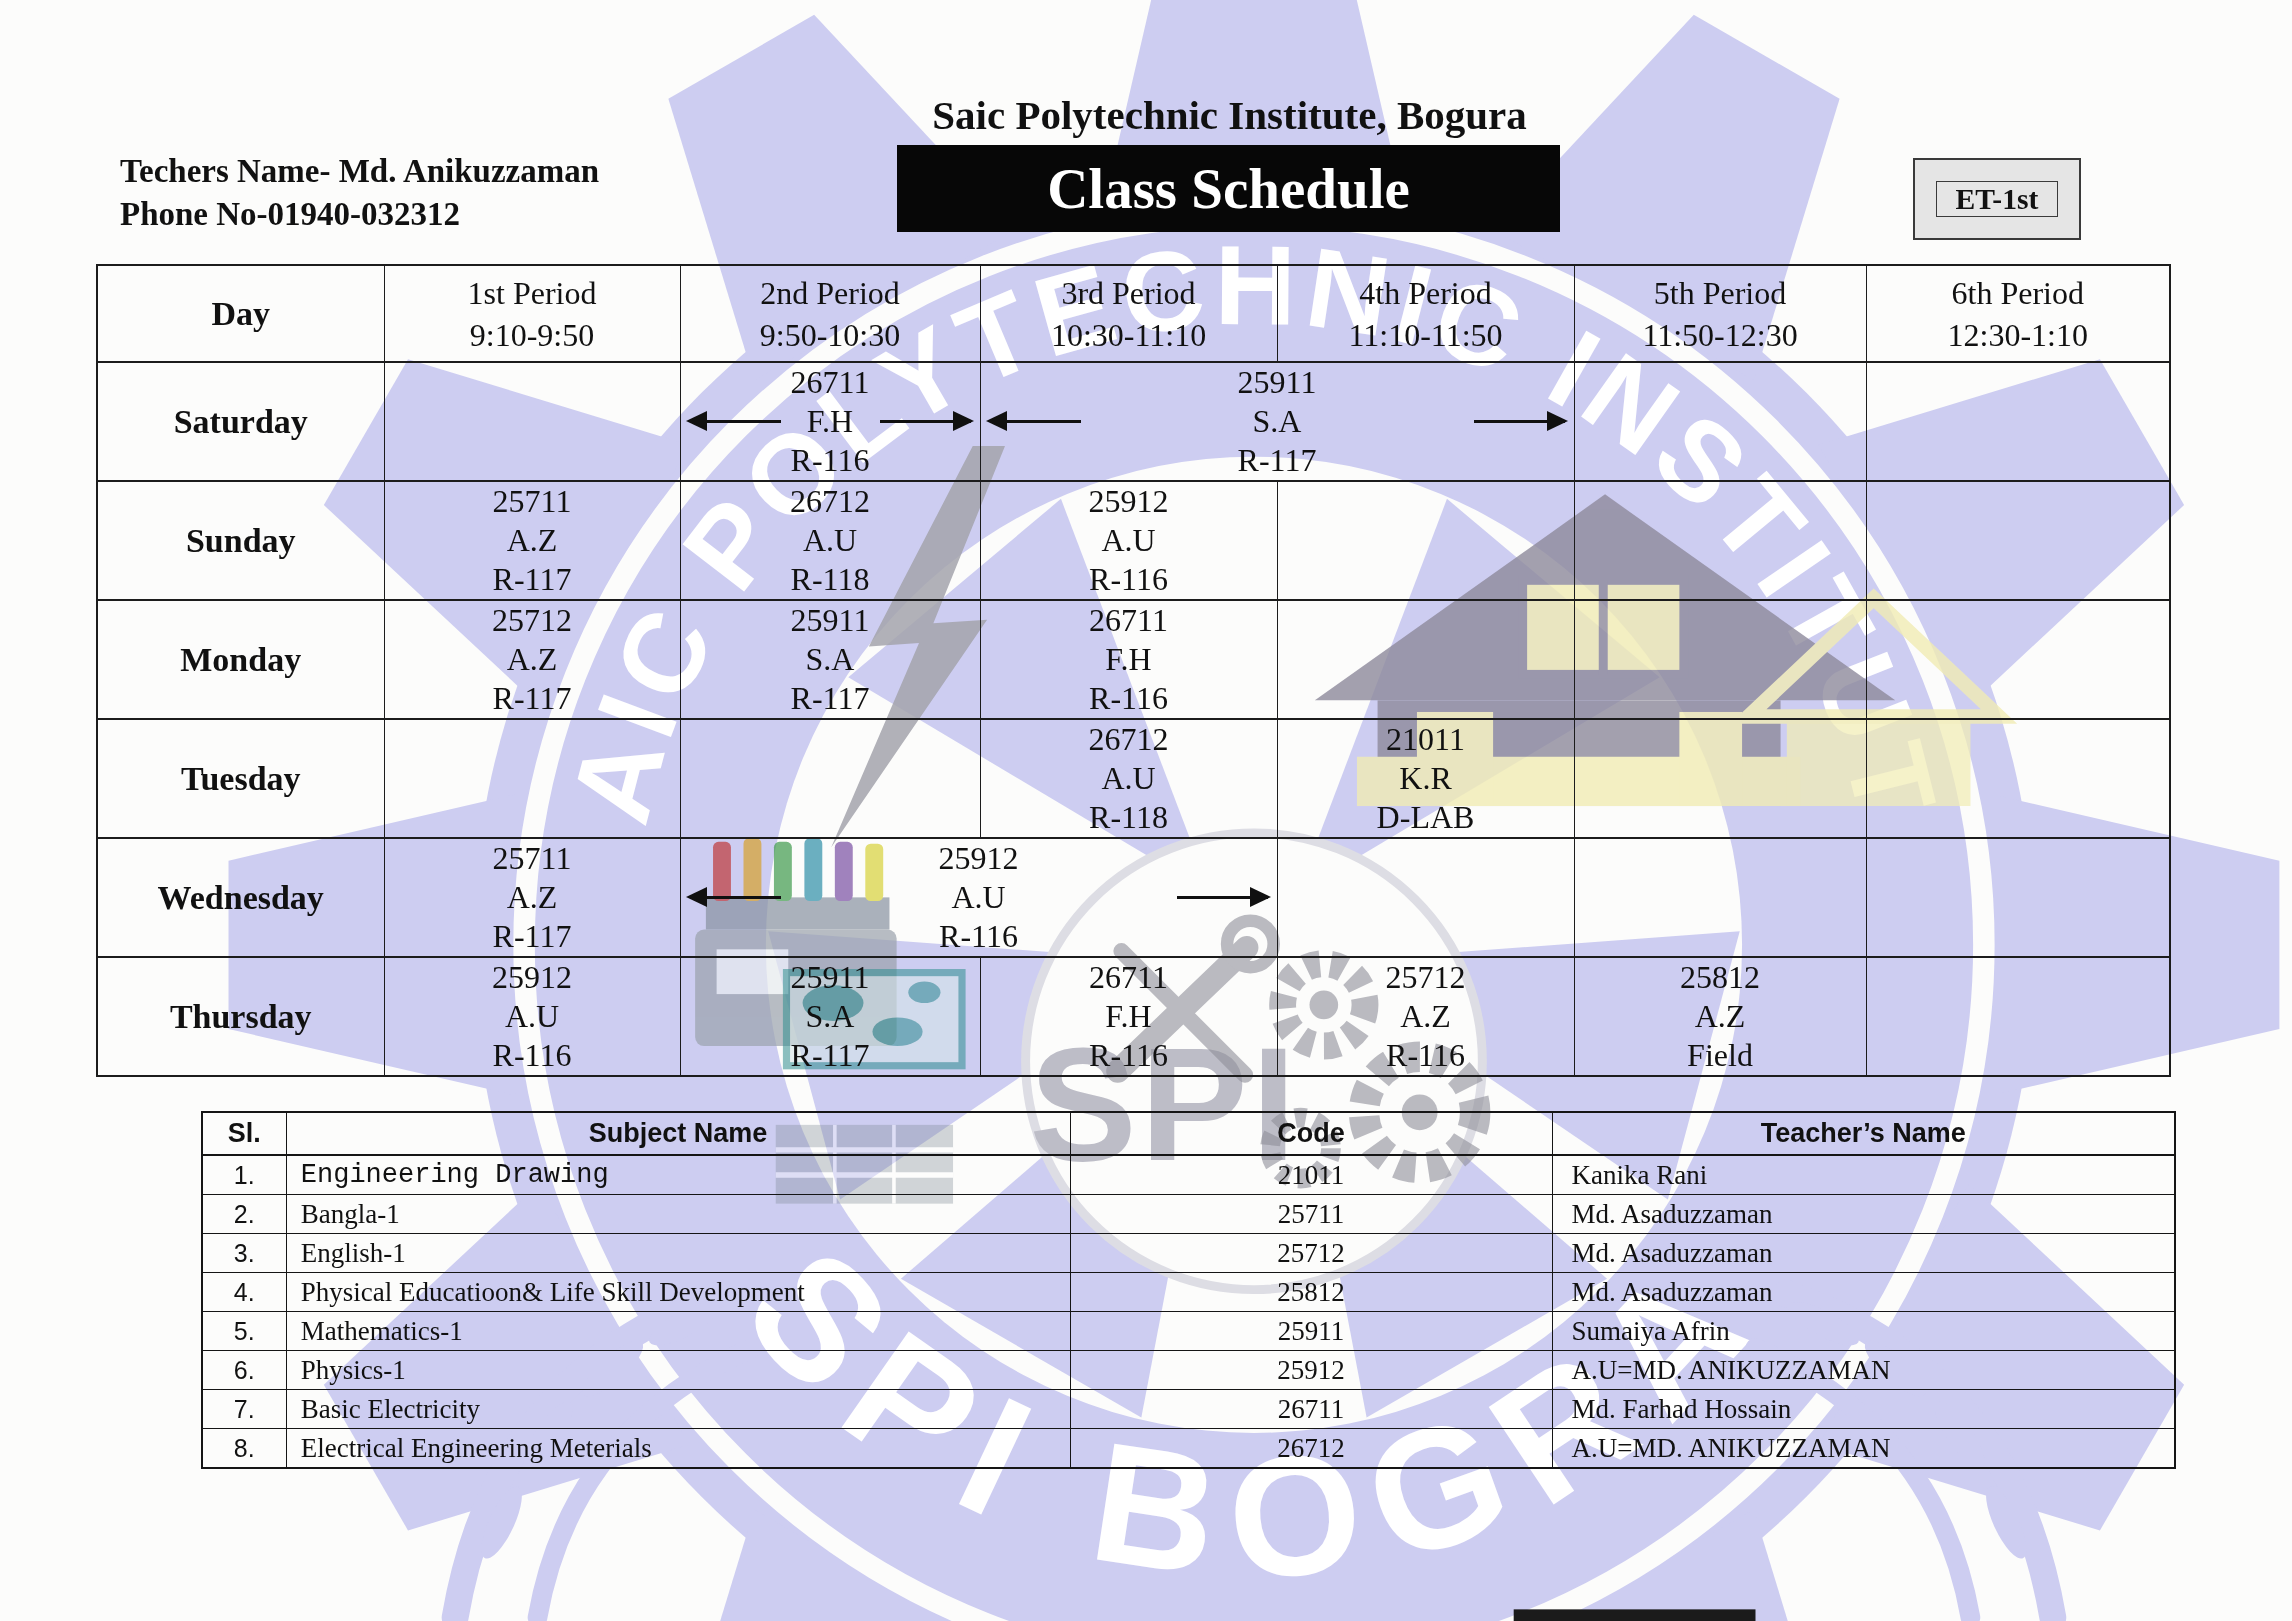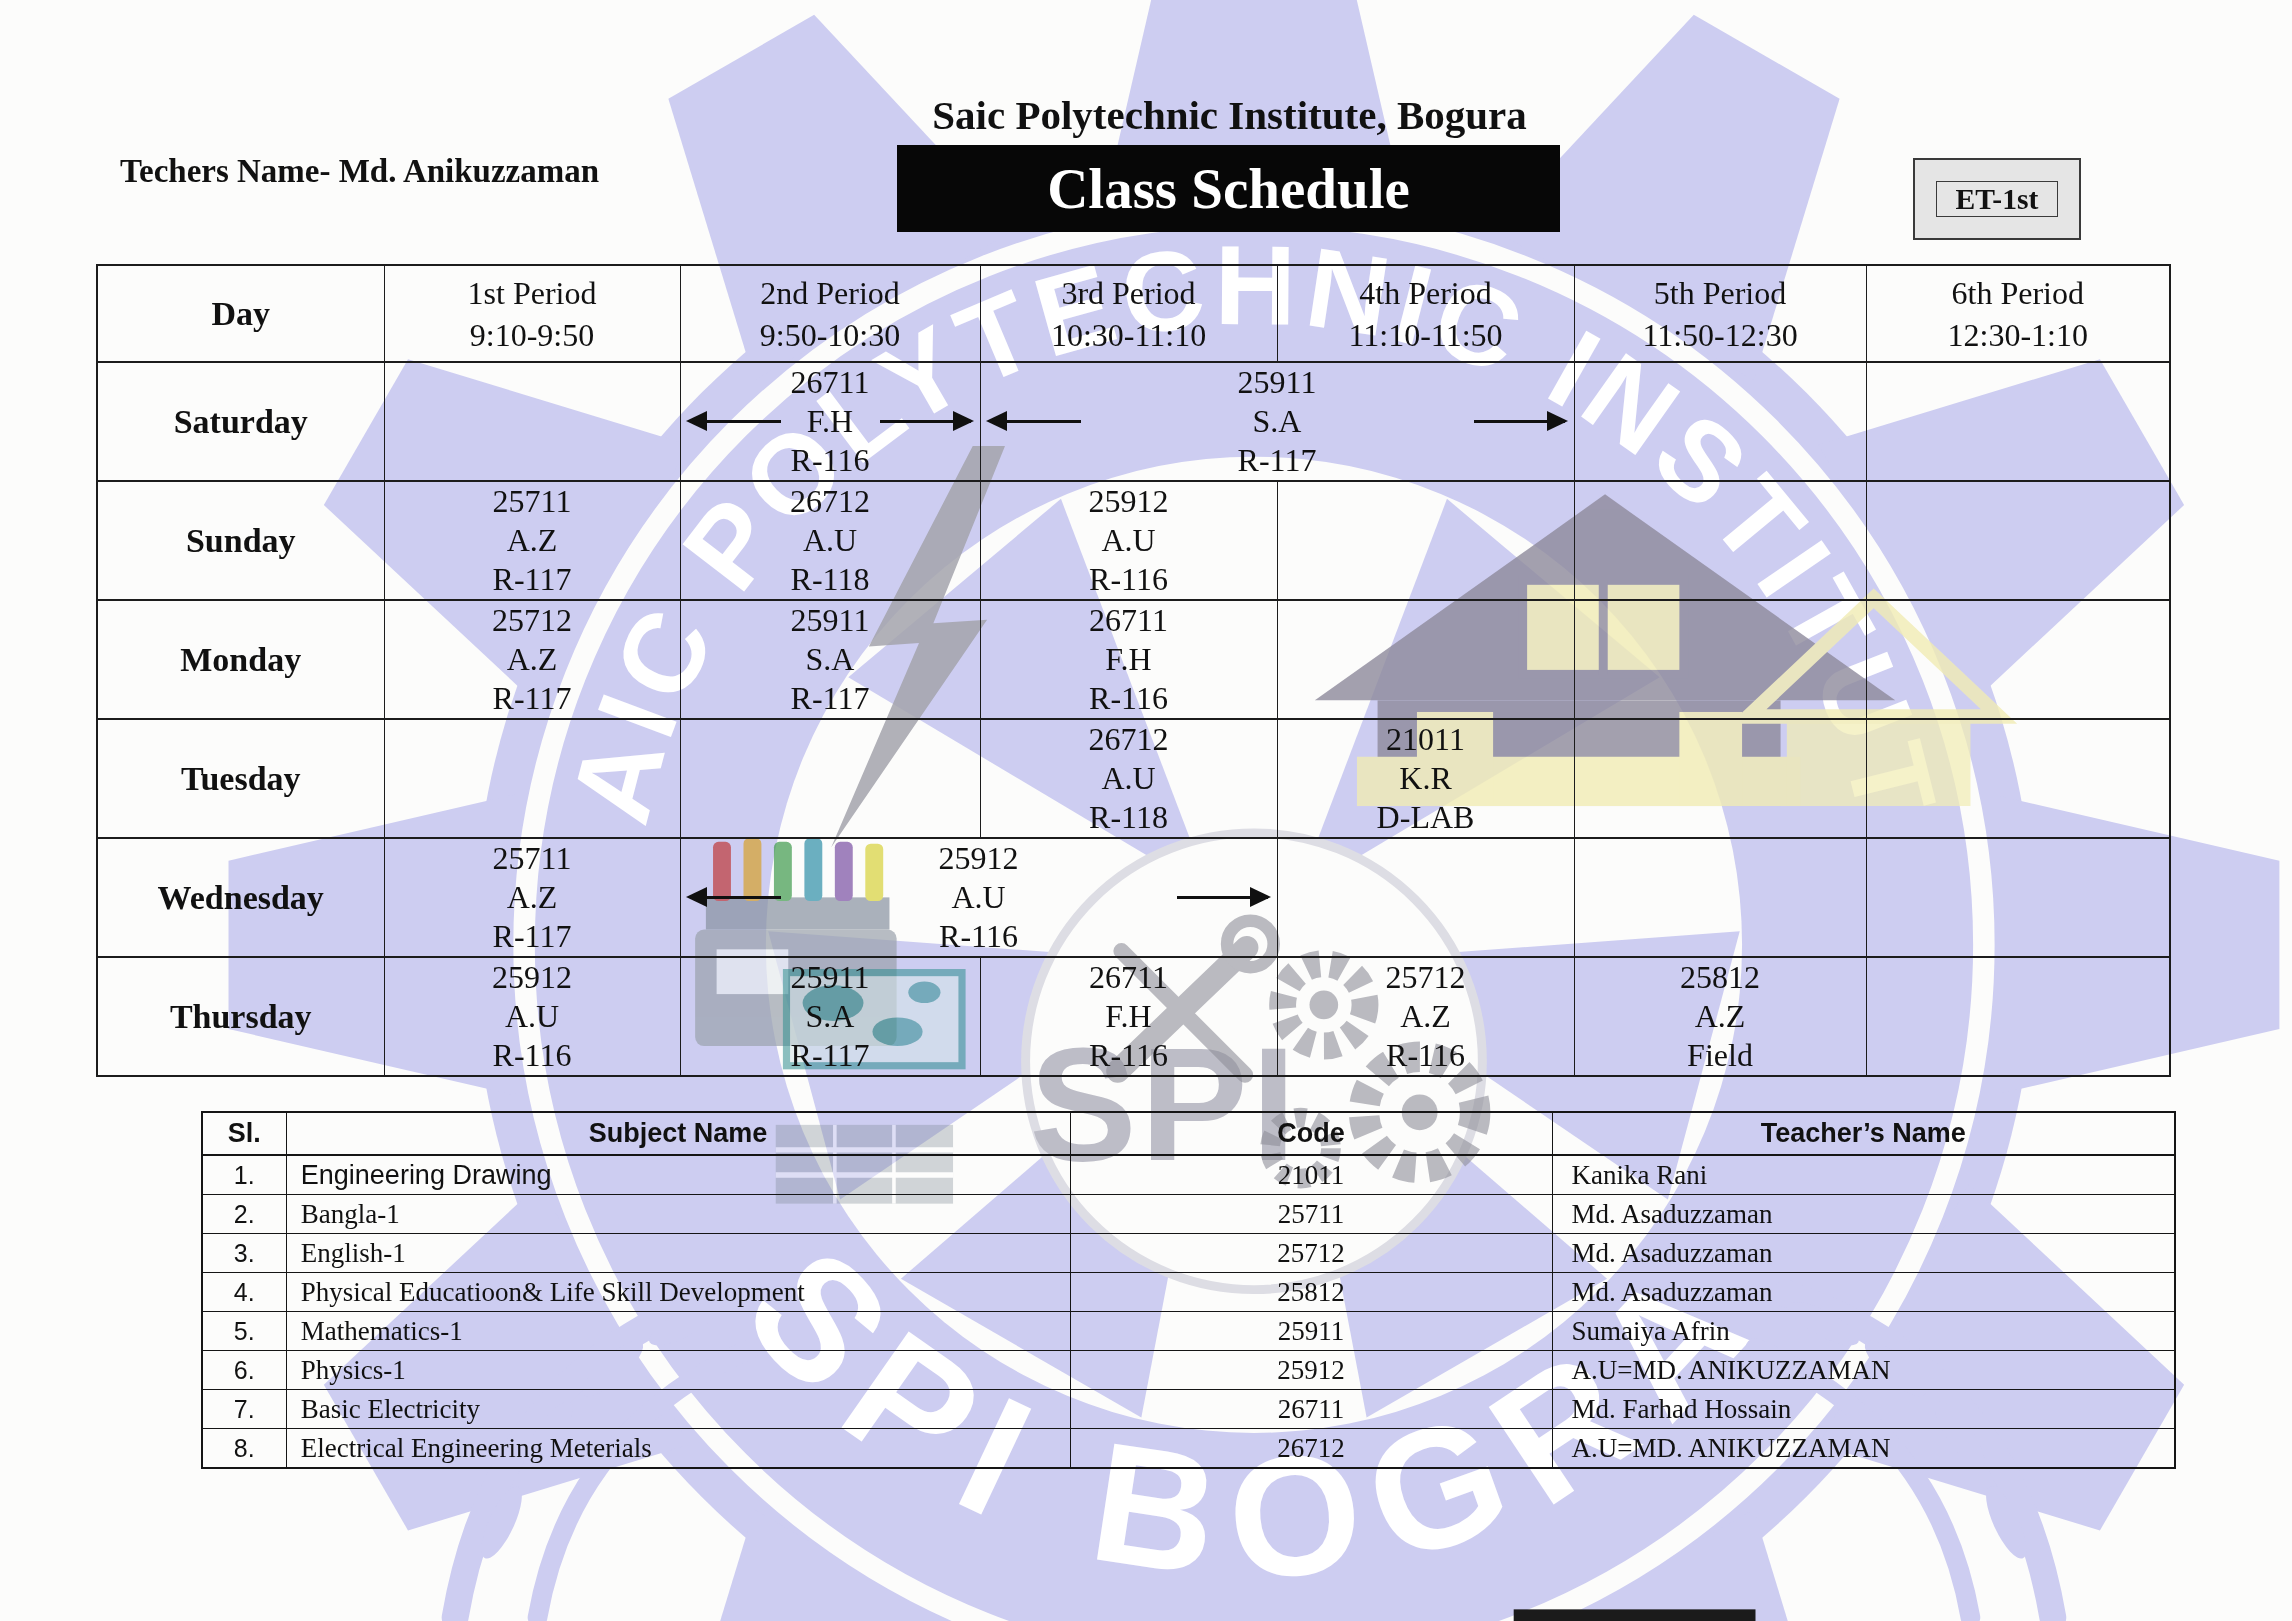--- a/index.html
+++ b/index.html
@@ -41,21 +41,21 @@
   .arrow.a-right::after{content:"";position:absolute;right:-3.6px;top:-9px;width:0;height:0;
       border-style:solid;border-width:10.7px 0 10.7px 21.5px;border-color:transparent transparent transparent #101010;}
 
   
   .subjects{left:201px;top:1111px;width:1973px;border:2.7px solid #151515;}
   .subjects th{font-family:"Liberation Sans",sans-serif;font-weight:bold;font-size:27px;
       border:1.8px solid #151515;border-bottom:2.7px solid #151515;height:39px;text-align:center;}
   .subjects td{border:1.8px solid #151515;height:36px;font-size:27px;vertical-align:middle;}
   .subjects td.sl{font-family:"Liberation Sans",sans-serif;font-size:25px;text-align:center;}
   .subjects td.subject{font-family:"Liberation Serif",serif;text-align:left;padding-left:14.3px;}
-  .subjects tbody tr:first-child td.subject{font-family:Liberation Sans, sans-serif;}
+  .subjects tbody tr:first-child td.subject{font-family:Liberation Mono, monospace;}
   .subjects td.code{font-family:"Liberation Serif",serif;text-align:center;}
   .subjects td.teacher{font-family:"Liberation Serif",serif;text-align:left;padding-left:19px;}
 </style>
 </head>
 <body>
 
 <div class="page">
 
   <svg class="wm" width="2293" height="1621" viewBox="0 0 2560 1810" aria-hidden="true">
     <defs>
@@ -164,20 +164,21 @@
         <ellipse cx="764" cy="1478" rx="14" ry="44" fill="#cdcdf1" stroke="none" transform="rotate(62 764 1478)"></ellipse>
       </g>
       <use href="#sprigL" transform="translate(2800,0) scale(-1,1)"></use>
     </g>
 
     <rect x="1690" y="1797" width="270" height="13" fill="#1b1b1b"></rect>
   </svg>
 
   <div class="layer teacher-block">
     <div>Techers Name- Md. Anikuzzaman</div>
+    <div>Phone No-01940-032312</div>
   </div>
   <div class="layer institute">Saic Polytechnic Institute, Bogura</div>
   <div class="layer black-box">
     <span>Class Schedule</span>
   </div>
   <div class="layer et-box">
     <div class="et-inner">ET-1st</div>
   </div>
 
   <table class="layer schedule">

